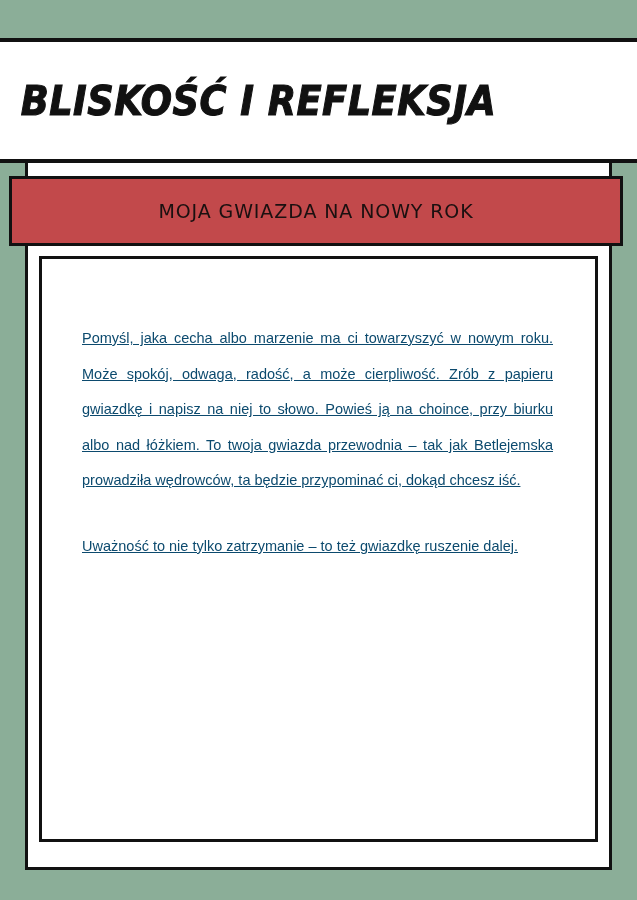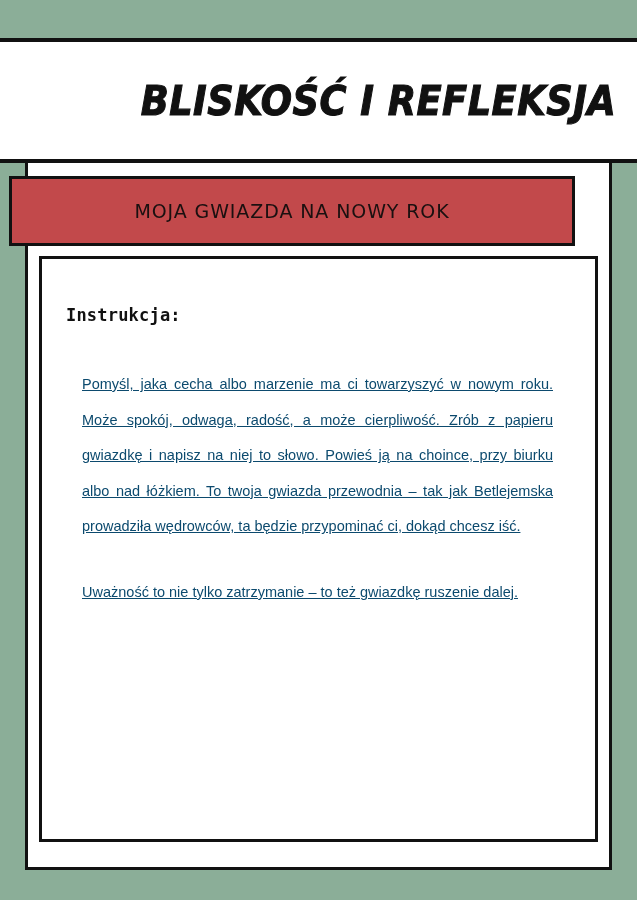--- a/index.html
+++ b/index.html
@@ -40,21 +40,21 @@
     left: 0;
     top: 38px;
     width: 637px;
     height: 125px;
     background: #ffffff;
     border-top: 4px solid #111111;
     border-bottom: 4px solid #111111;
     box-sizing: border-box;
     display: flex;
     align-items: center;
-    justify-content: flex-end;
+    justify-content: flex-start;
     z-index: 3;
   }
   .title-text {
     font-family: "DejaVu Sans", sans-serif;
     font-weight: 700;
     font-style: italic;
     font-size: 40px;
     line-height: 1;
     letter-spacing: 0.5px;
     color: #111111;
@@ -62,21 +62,21 @@
     transform: scaleX(0.92);
     white-space: nowrap;
     -webkit-text-stroke: 1.1px #111111;
   }
 
   
   .section-banner {
     position: absolute;
     left: 9px;
     top: 176px;
-    width: 566px;
+    width: 614px;
     height: 70px;
     background: #c2494b;
     border: 3px solid #111111;
     box-sizing: border-box;
     display: flex;
     align-items: center;
     justify-content: center;
     z-index: 4;
   }
   .section-banner-text {
@@ -141,19 +141,18 @@
   <div class="title-band">
     <div class="title-text">BLISKOŚĆ I REFLEKSJA</div>
   </div>
 
   <div class="section-banner">
     <div class="section-banner-text">MOJA GWIAZDA NA NOWY ROK</div>
   </div>
 
   <div class="content-box">
     <div class="content-inner">
-      <p class="instruction-heading">Instrukcja:</p>
       <p class="body-paragraph">Pomyśl, jaka cecha albo marzenie ma ci towarzyszyć w nowym roku. Może spokój, odwaga, radość, a może cierpliwość. Zrób z papieru gwiazdkę i napisz na niej to słowo. Powieś ją na choince, przy biurku albo nad łóżkiem. To twoja gwiazda przewodnia – tak jak Betlejemska prowadziła wędrowców, ta będzie przypominać ci, dokąd chcesz iść.</p>
       <p class="body-paragraph">Uważność to nie tylko zatrzymanie – to też gwiazdkę ruszenie dalej.</p>
     </div>
   </div>
 
 </div>
 
 </body></html>

